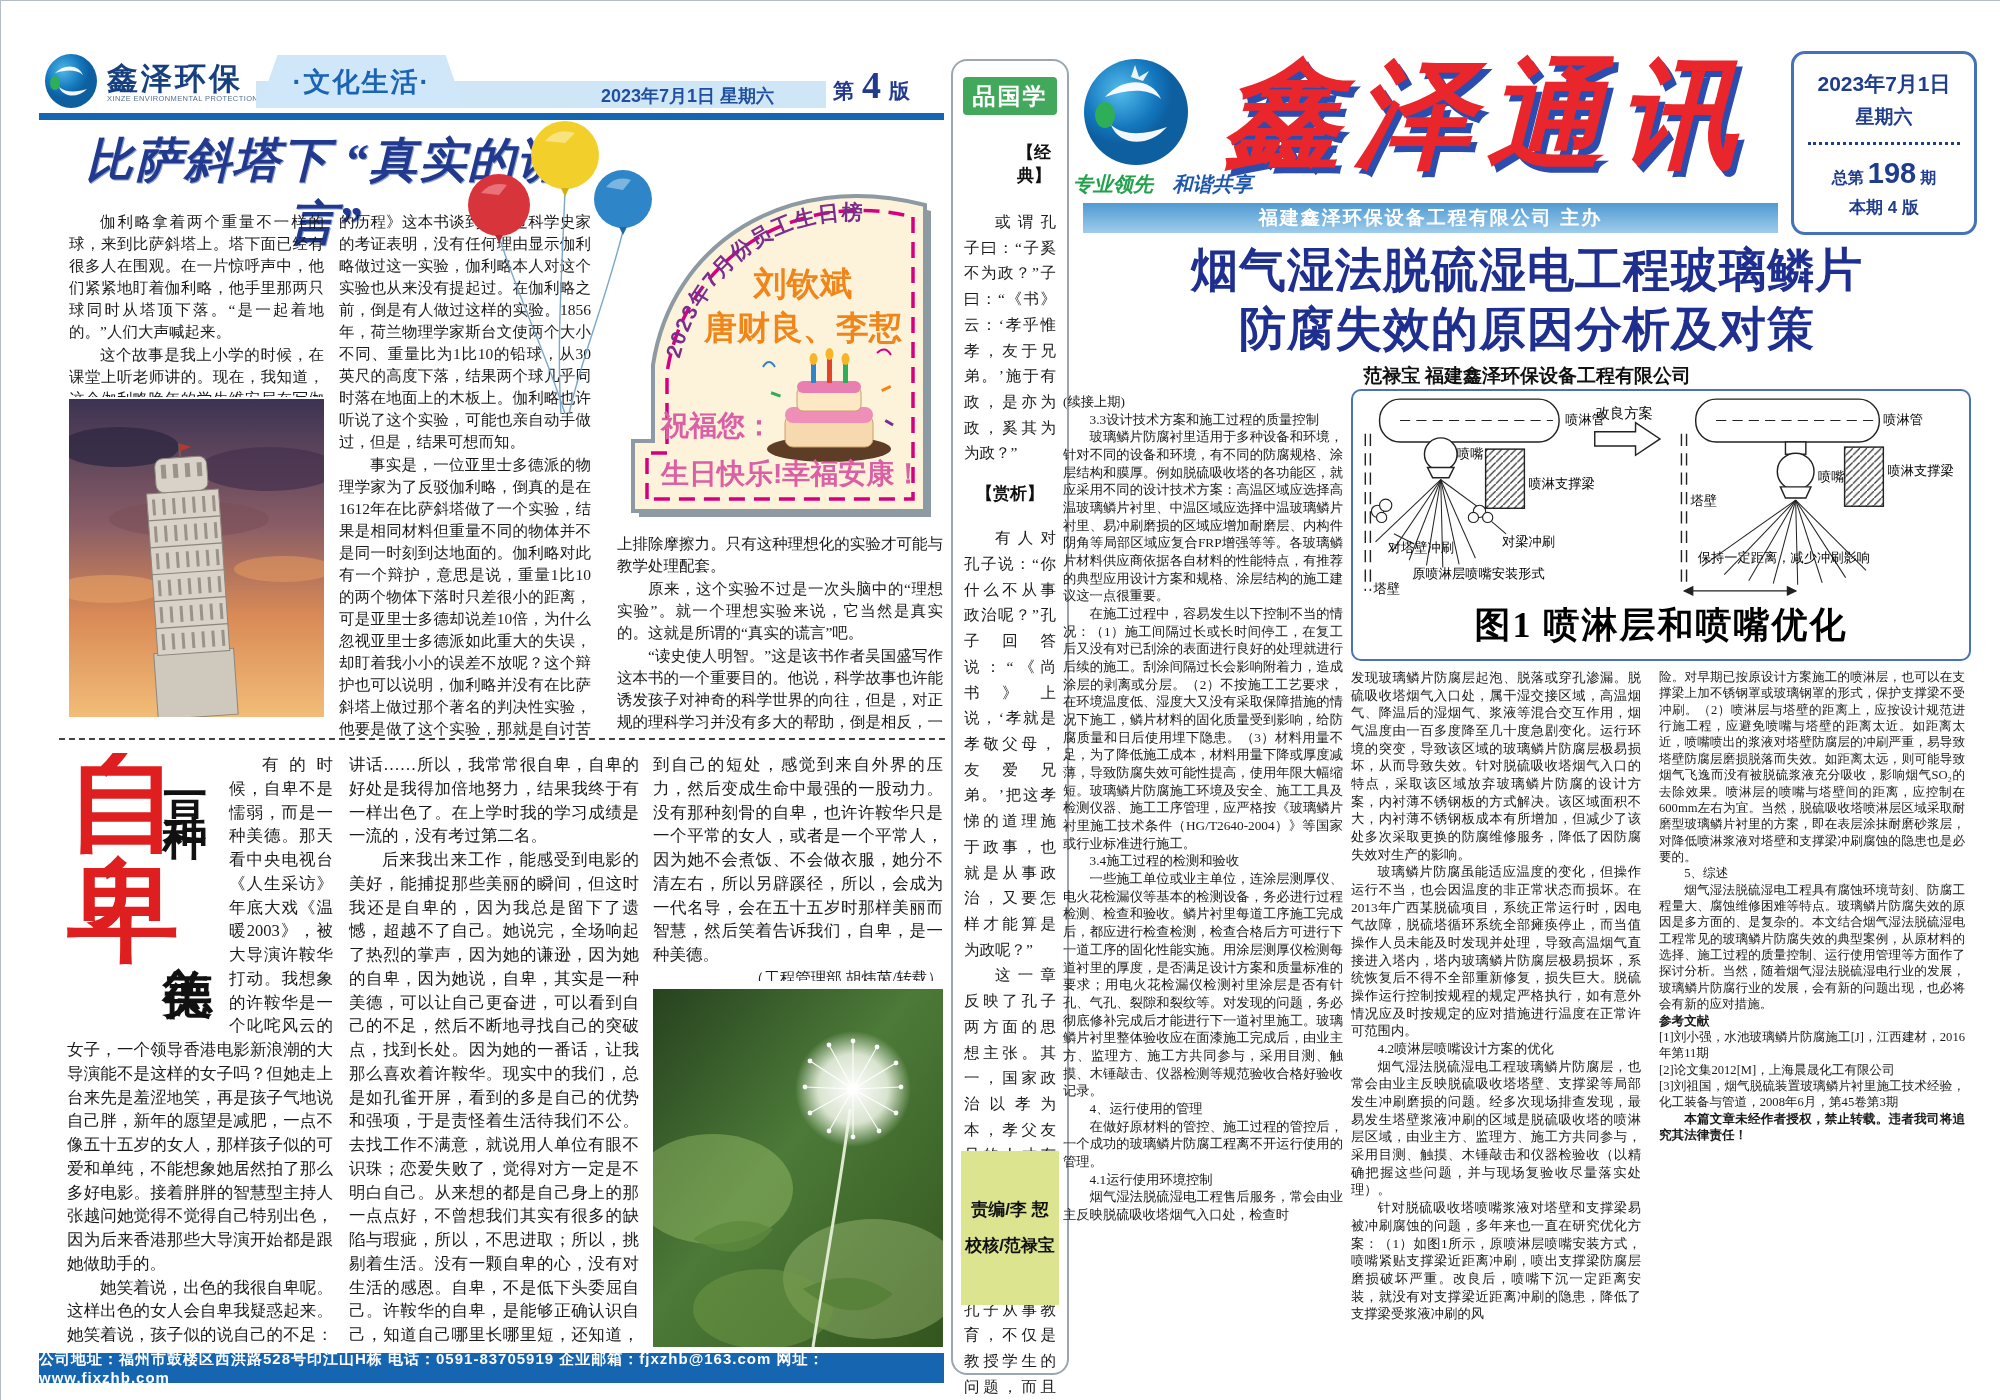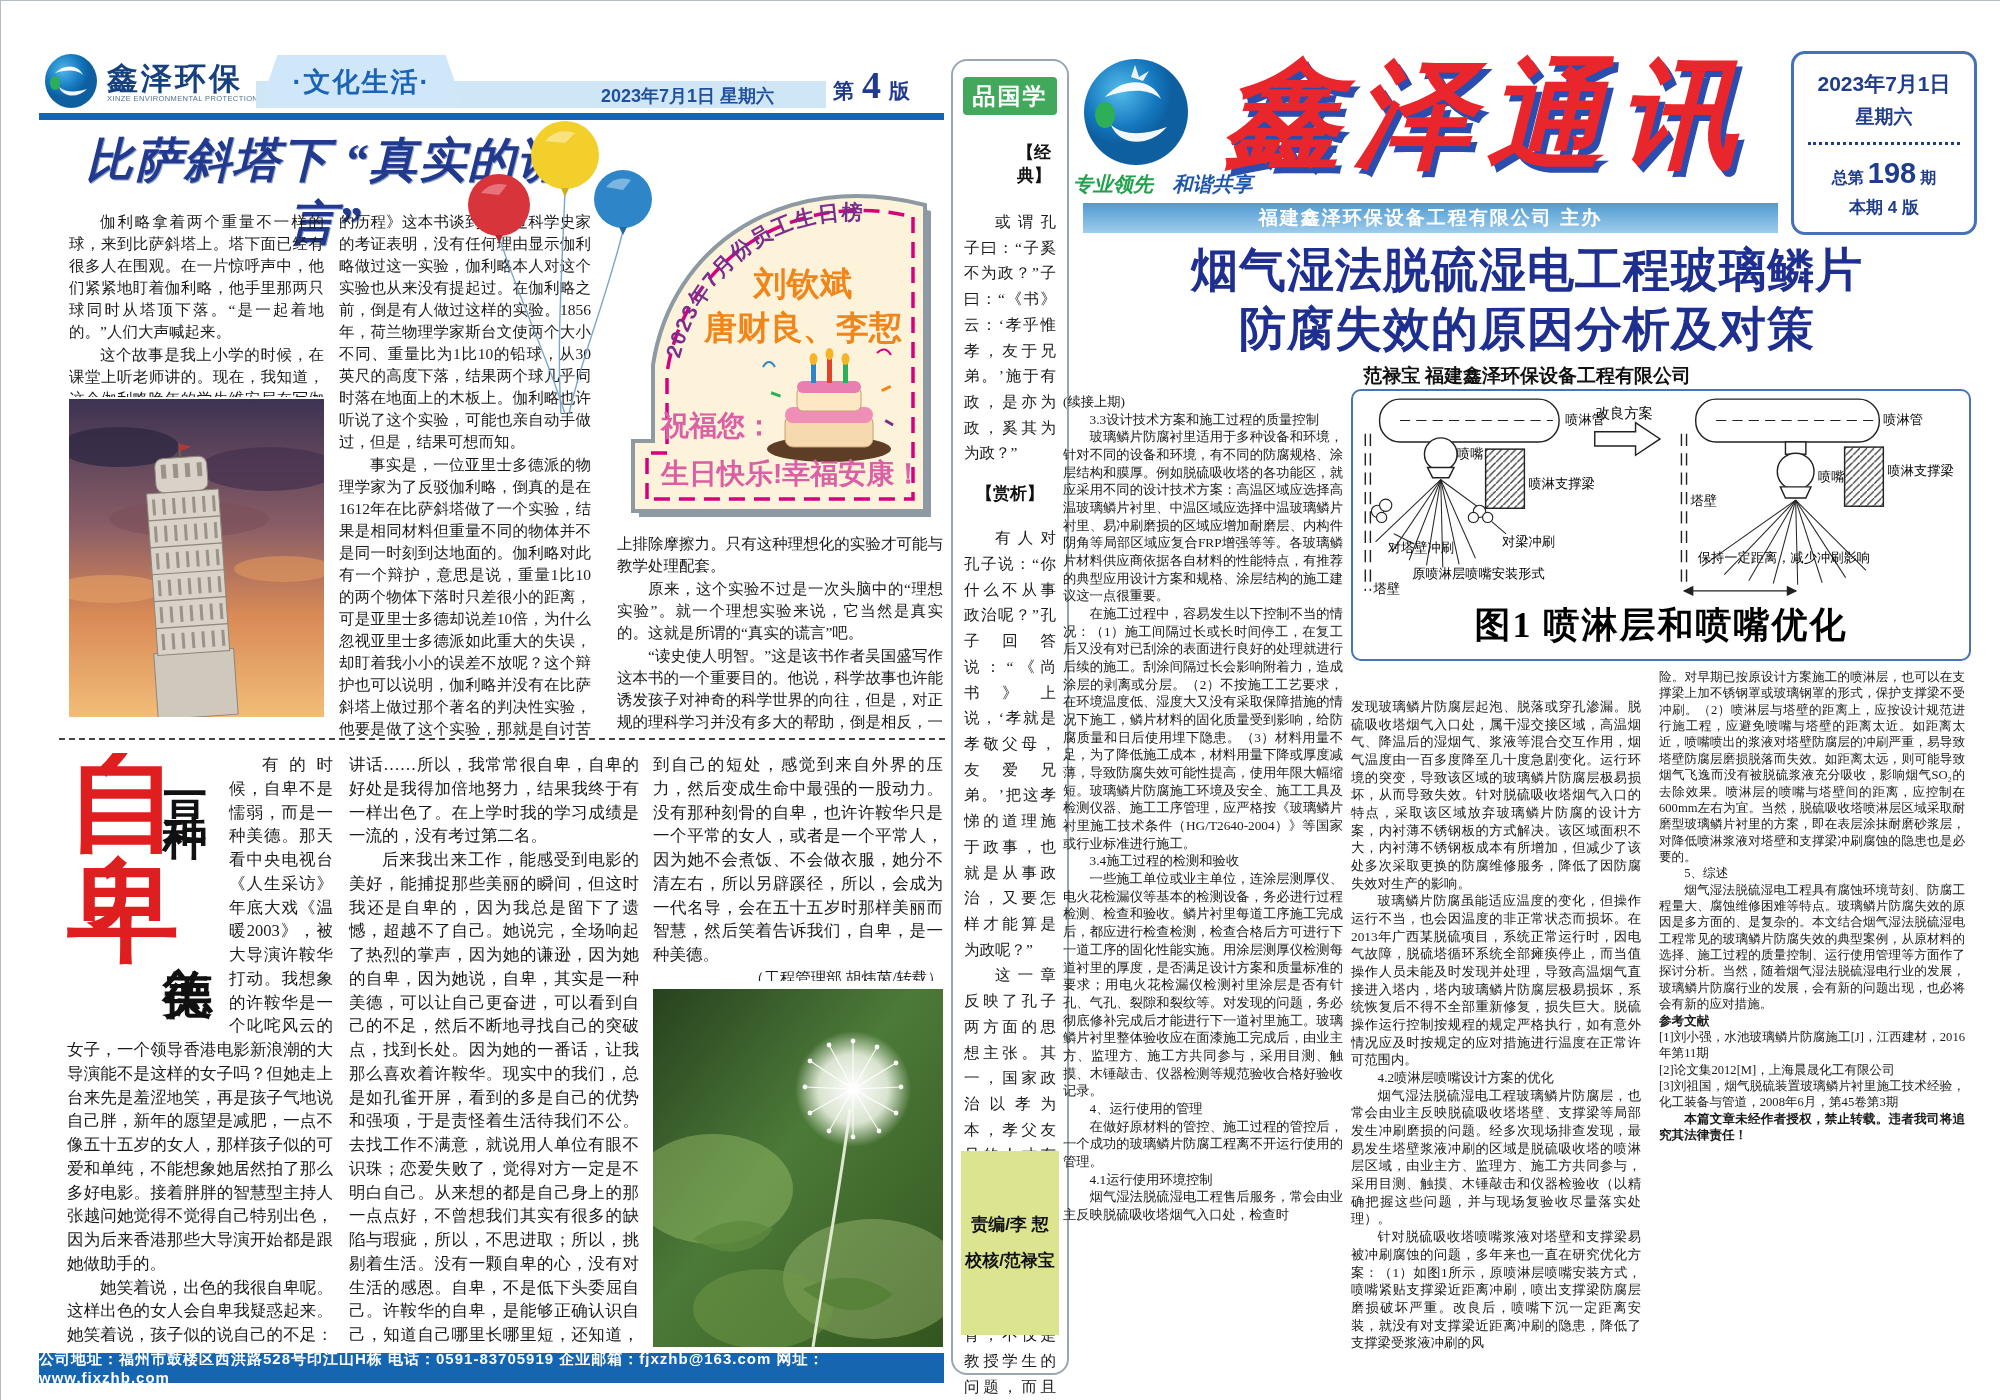--- a/index.html
+++ b/index.html
@@ -371,21 +371,21 @@
     <div class="gx-title" style="margin:16px auto 0;width:94px;height:38px;">品国学</div>
     <div class="gx-label" style="margin-top:26px;margin-left:48px;">【经典】</div>
     <div class="gx-text jus" style="padding:22px 11px 0;">
       <p class="ind">或谓孔子曰：“子奚不为政？”子曰：“《书》云：‘孝乎惟孝，友于兄弟。’施于有政，是亦为政，奚其为为政？”</p>
     </div>
     <div class="gx-label" style="margin-top:16px;">【赏析】</div>
     <div class="gx-text jus" style="padding:20px 11px 0;">
       <p class="ind">有人对孔子说：“你什么不从事政治呢？”孔子回答说：“《尚书》上说，‘孝就是孝敬父母，友爱兄弟。’把这孝悌的道理施于政事，也就是从事政治，又要怎样才能算是为政呢？”</p>
       <p class="ind">这一章反映了孔子两方面的思想主张。其一，国家政治以孝为本，孝父友兄的人才有资格担当国家的官职。说明了孔子的“德治”思想主张。其二孔子从事教育，不仅是教授学生的问题，而且是通过对学生的教育，间接参与国家政治，这是他教育思想的实质，也是他为政的一种形式。</p>
     </div>
-    <div class="gx-editor abs" style="left:8px;right:8px;top:1090px;height:184px;">
+    <div class="gx-editor abs" style="left:8px;right:8px;top:1090px;height:154px;">
       <div>责编/李  恝</div>
       <div>校核/范禄宝</div>
     </div>
   </div>
 
   <div class="abs" style="left:1080px;top:56px;width:110px;height:110px;">
     <svg width="110" height="110" viewBox="0 0 110 110">
       <defs>
           <radialGradient id="lg2" cx="35%" cy="30%">
             <stop offset="0%" stop-color="#55bdec"></stop>
@@ -511,21 +511,21 @@
       </g>
       <text x="520" y="32" font-size="13">喷淋管</text>
       <text x="524" y="82" font-size="13">喷淋支撑梁</text>
       <text x="456" y="88" font-size="13">喷嘴</text>
       <text x="331" y="112" font-size="13">塔壁</text>
       <text x="338" y="168" font-size="13">保持一定距离，减少冲刷影响</text>
     </svg>
     <div class="fig-caption">图1 喷淋层和喷嘴优化</div>
   </div>
 
-  <div class="abs rp-body jus" style="left:1350px;top:668px;width:290px;height:676px;overflow:hidden;margin-top:29px;">
+  <div class="abs rp-body jus" style="left:1350px;top:668px;width:290px;height:676px;overflow:hidden;">
     <p class="noind">发现玻璃鳞片防腐层起泡、脱落或穿孔渗漏。脱硫吸收塔烟气入口处，属干湿交接区域，高温烟气、降温后的湿烟气、浆液等混合交互作用，烟气温度由一百多度降至几十度急剧变化。运行环境的突变，导致该区域的玻璃鳞片防腐层极易损坏，从而导致失效。针对脱硫吸收塔烟气入口的特点，采取该区域放弃玻璃鳞片防腐的设计方案，内衬薄不锈钢板的方式解决。该区域面积不大，内衬薄不锈钢板成本有所增加，但减少了该处多次采取更换的防腐维修服务，降低了因防腐失效对生产的影响。</p>
     <p class="ind">玻璃鳞片防腐虽能适应温度的变化，但操作运行不当，也会因温度的非正常状态而损坏。在2013年广西某脱硫项目，系统正常运行时，因电气故障，脱硫塔循环系统全部瘫痪停止，而当值操作人员未能及时发现并处理，导致高温烟气直接进入塔内，塔内玻璃鳞片防腐层极易损坏，系统恢复后不得不全部重新修复，损失巨大。脱硫操作运行控制按规程的规定严格执行，如有意外情况应及时按规定的应对措施进行温度在正常许可范围内。</p>
     <p class="ind">4.2喷淋层喷嘴设计方案的优化</p>
     <p class="ind">烟气湿法脱硫湿电工程玻璃鳞片防腐层，也常会由业主反映脱硫吸收塔塔壁、支撑梁等局部发生冲刷磨损的问题。经多次现场排查发现，最易发生塔壁浆液冲刷的区域是脱硫吸收塔的喷淋层区域，由业主方、监理方、施工方共同参与，采用目测、触摸、木锤敲击和仪器检验收（以精确把握这些问题，并与现场复验收尽量落实处理）。</p>
     <p class="ind">针对脱硫吸收塔喷嘴浆液对塔壁和支撑梁易被冲刷腐蚀的问题，多年来也一直在研究优化方案：（1）如图1所示，原喷淋层喷嘴安装方式，喷嘴紧贴支撑梁近距离冲刷，喷出支撑梁防腐层磨损破坏严重。改良后，喷嘴下沉一定距离安装，就没有对支撑梁近距离冲刷的隐患，降低了支撑梁受浆液冲刷的风</p>
   </div>
 
   <div class="abs rp-body-sm jus" style="left:1658px;top:668px;width:306px;height:676px;overflow:hidden;">
     <p class="noind">险。对早期已按原设计方案施工的喷淋层，也可以在支撑梁上加不锈钢罩或玻璃钢罩的形式，保护支撑梁不受冲刷。（2）喷淋层与塔壁的距离上，应按设计规范进行施工程，应避免喷嘴与塔壁的距离太近。如距离太近，喷嘴喷出的浆液对塔壁防腐层的冲刷严重，易导致塔壁防腐层磨损脱落而失效。如距离太远，则可能导致烟气飞逸而没有被脱硫浆液充分吸收，影响烟气SO₂的去除效果。喷淋层的喷嘴与塔壁间的距离，应控制在600mm左右为宜。当然，脱硫吸收塔喷淋层区域采取耐磨型玻璃鳞片衬里的方案，即在表层涂抹耐磨砂浆层，对降低喷淋浆液对塔壁和支撑梁冲刷腐蚀的隐患也是必要的。</p>
     <p class="ind">5、综述</p>

